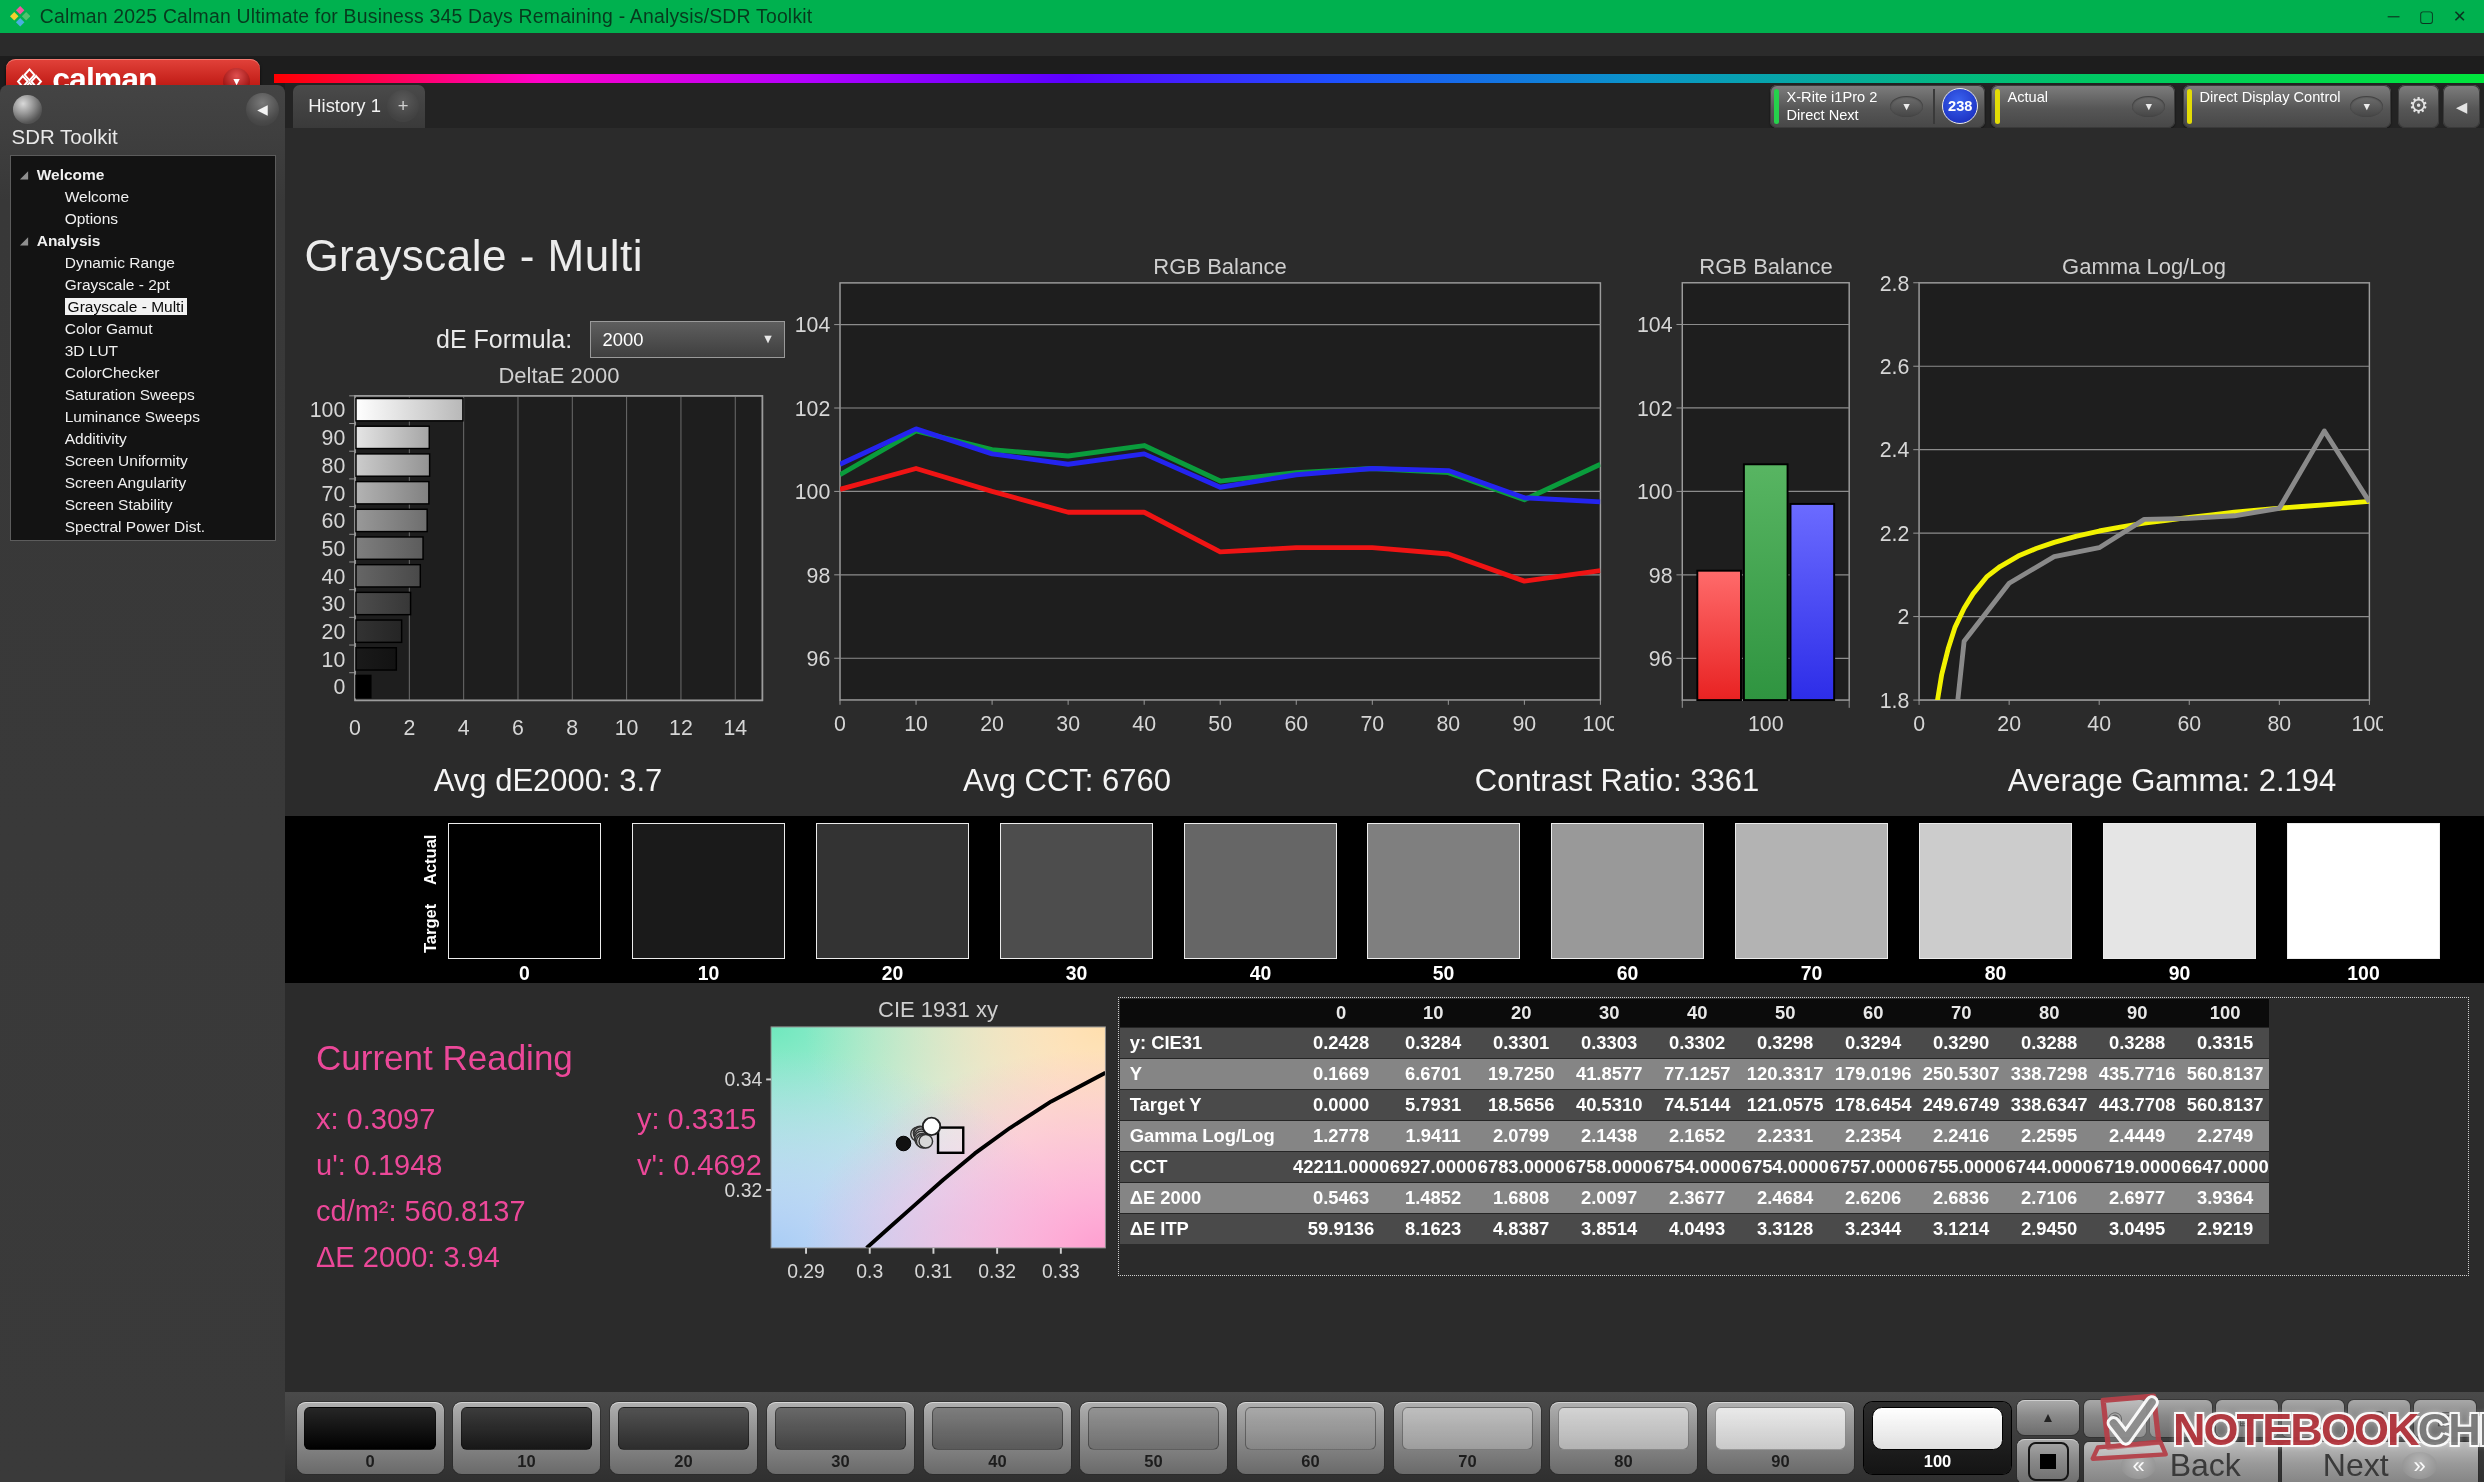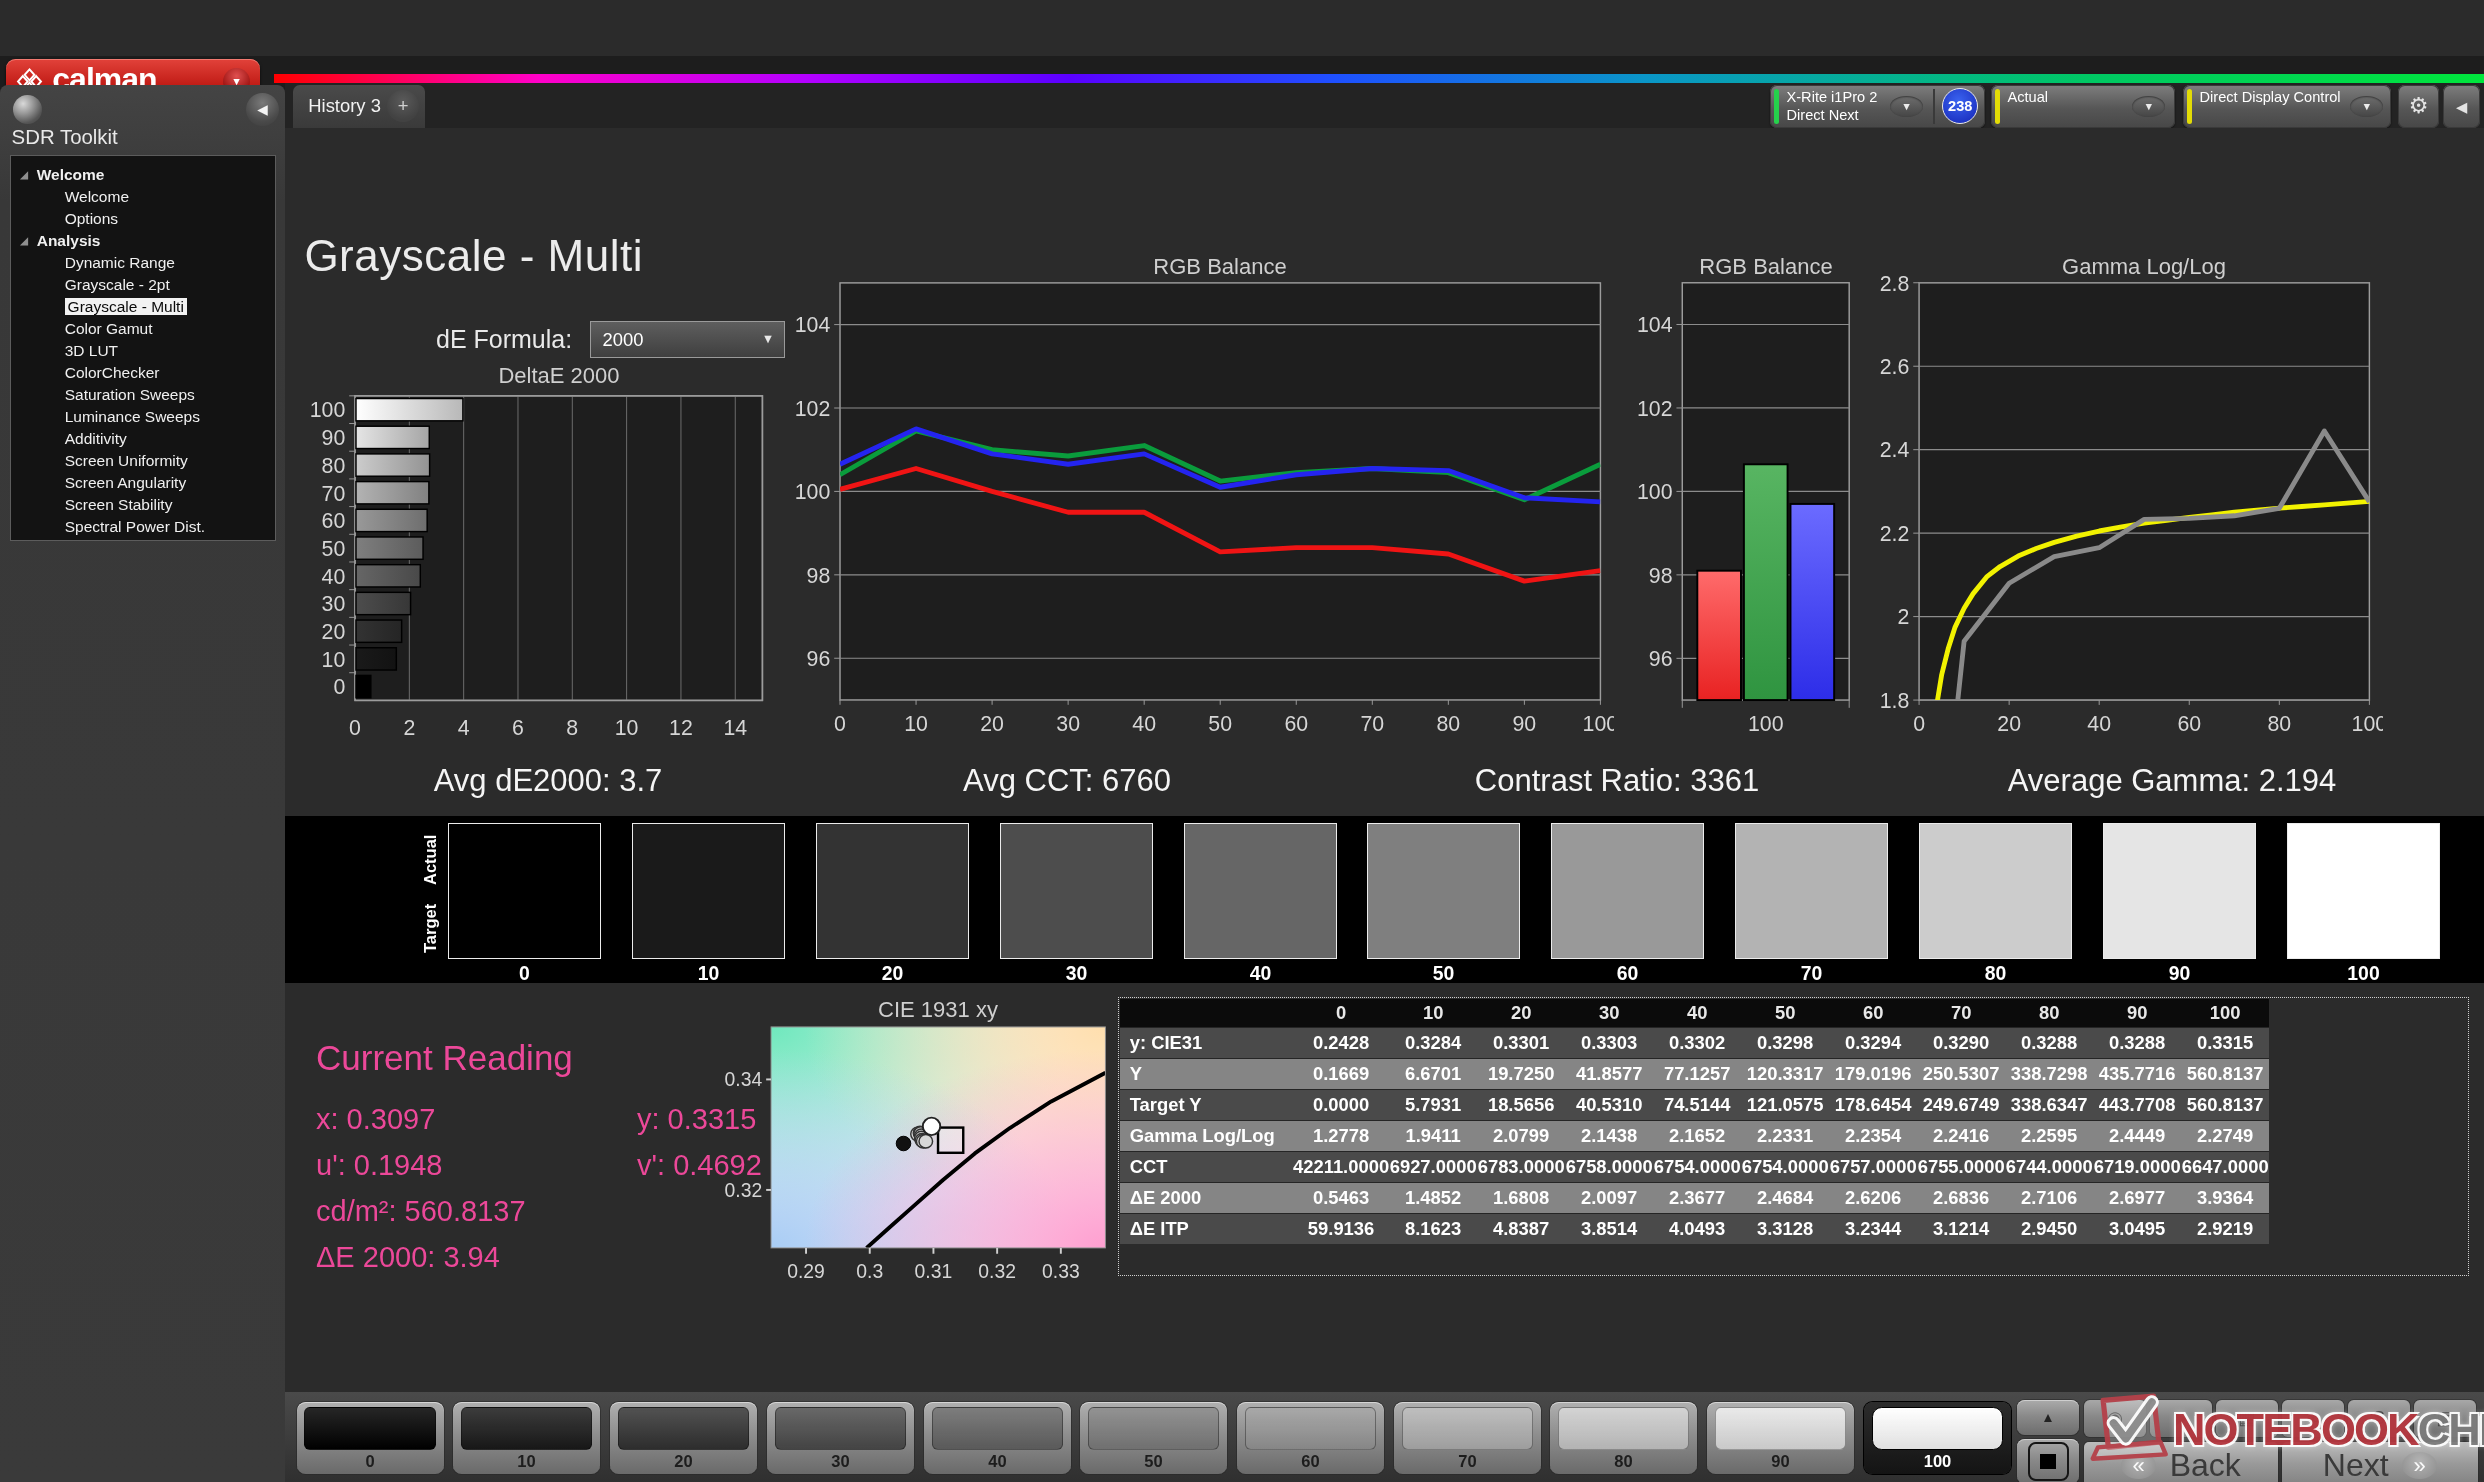--- a/index.html
+++ b/index.html
@@ -135,20 +135,32 @@
   .wm-text{font-size:45px;font-weight:800;letter-spacing:-1.9px;white-space:nowrap;margin-left:1.9px;
     text-shadow:-1.9px -1.9px 0 #fff,1.9px -1.9px 0 #fff,-1.9px 1.9px 0 #fff,1.9px 1.9px 0 #fff,0 0 6.8px rgba(255,255,255,.85);}
   .wm-red{color:#b5373f;}
   .wm-gray{color:#7c7c7c;}
 </style>
 </head>
 <body>
 
 <div id="root">
 
+  <div class="titlebar">
+    <svg width="20.4" height="20.4" viewBox="0 0 24 24">
+      <polygon points="12,0 17,5 12,10 7,5" fill="#ef5aa0"></polygon>
+      <polygon points="19,7 24,12 19,17 14,12" fill="#54c06e"></polygon>
+      <polygon points="5,7 10,12 5,17 0,12" fill="#f3cf2f"></polygon>
+      <polygon points="12,14 17,19 12,24 7,19" fill="#4aafe0"></polygon>
+    </svg>
+    <span class="tb-title">Calman 2025 Calman Ultimate for Business 345 Days Remaining  - Analysis/SDR Toolkit</span>
+    <span class="win-btn win-min">─</span>
+    <span class="win-btn win-max">▢</span>
+    <span class="win-btn win-close">✕</span>
+  </div>
 
   <div class="header">
     <div class="logo-box">
       <svg width="29" height="29" viewBox="0 0 24 24">
         <g fill="none" stroke="#ffffff" stroke-width="1.6">
           <polygon points="12,2 16,6.5 12,11 8,6.5"></polygon>
           <polygon points="17.5,7.5 21.5,12 17.5,16.5 13.5,12"></polygon>
           <polygon points="6.5,7.5 10.5,12 6.5,16.5 2.5,12"></polygon>
           <polygon points="12,13 16,17.5 12,22 8,17.5"></polygon>
         </g>
@@ -179,21 +191,21 @@
         <div class="tree-row item"><span>Additivity</span></div>
         <div class="tree-row item"><span>Screen Uniformity</span></div>
         <div class="tree-row item"><span>Screen Angularity</span></div>
         <div class="tree-row item"><span>Screen Stability</span></div>
         <div class="tree-row item"><span>Spectral Power Dist.</span></div>
       </div>
   </div>
 
   <div class="tabbar">
     <div class="tab">
-      <span class="tab-label">History 3</span>
+      <span class="tab-label">History 1</span>
       <span class="tab-plus">+</span>
     </div>
 
     <div class="dd" style="left:1485px;width:215px;">
       <span class="dd-stripe" id="stripe-meter" style="background: rgb(37, 209, 75);"></span>
       <span class="dd-text">
         <span>X-Rite i1Pro 2</span><br>
         <span>Direct Next</span>
       </span>
       <span class="dd-arr" style="right:62px;">▼</span>

